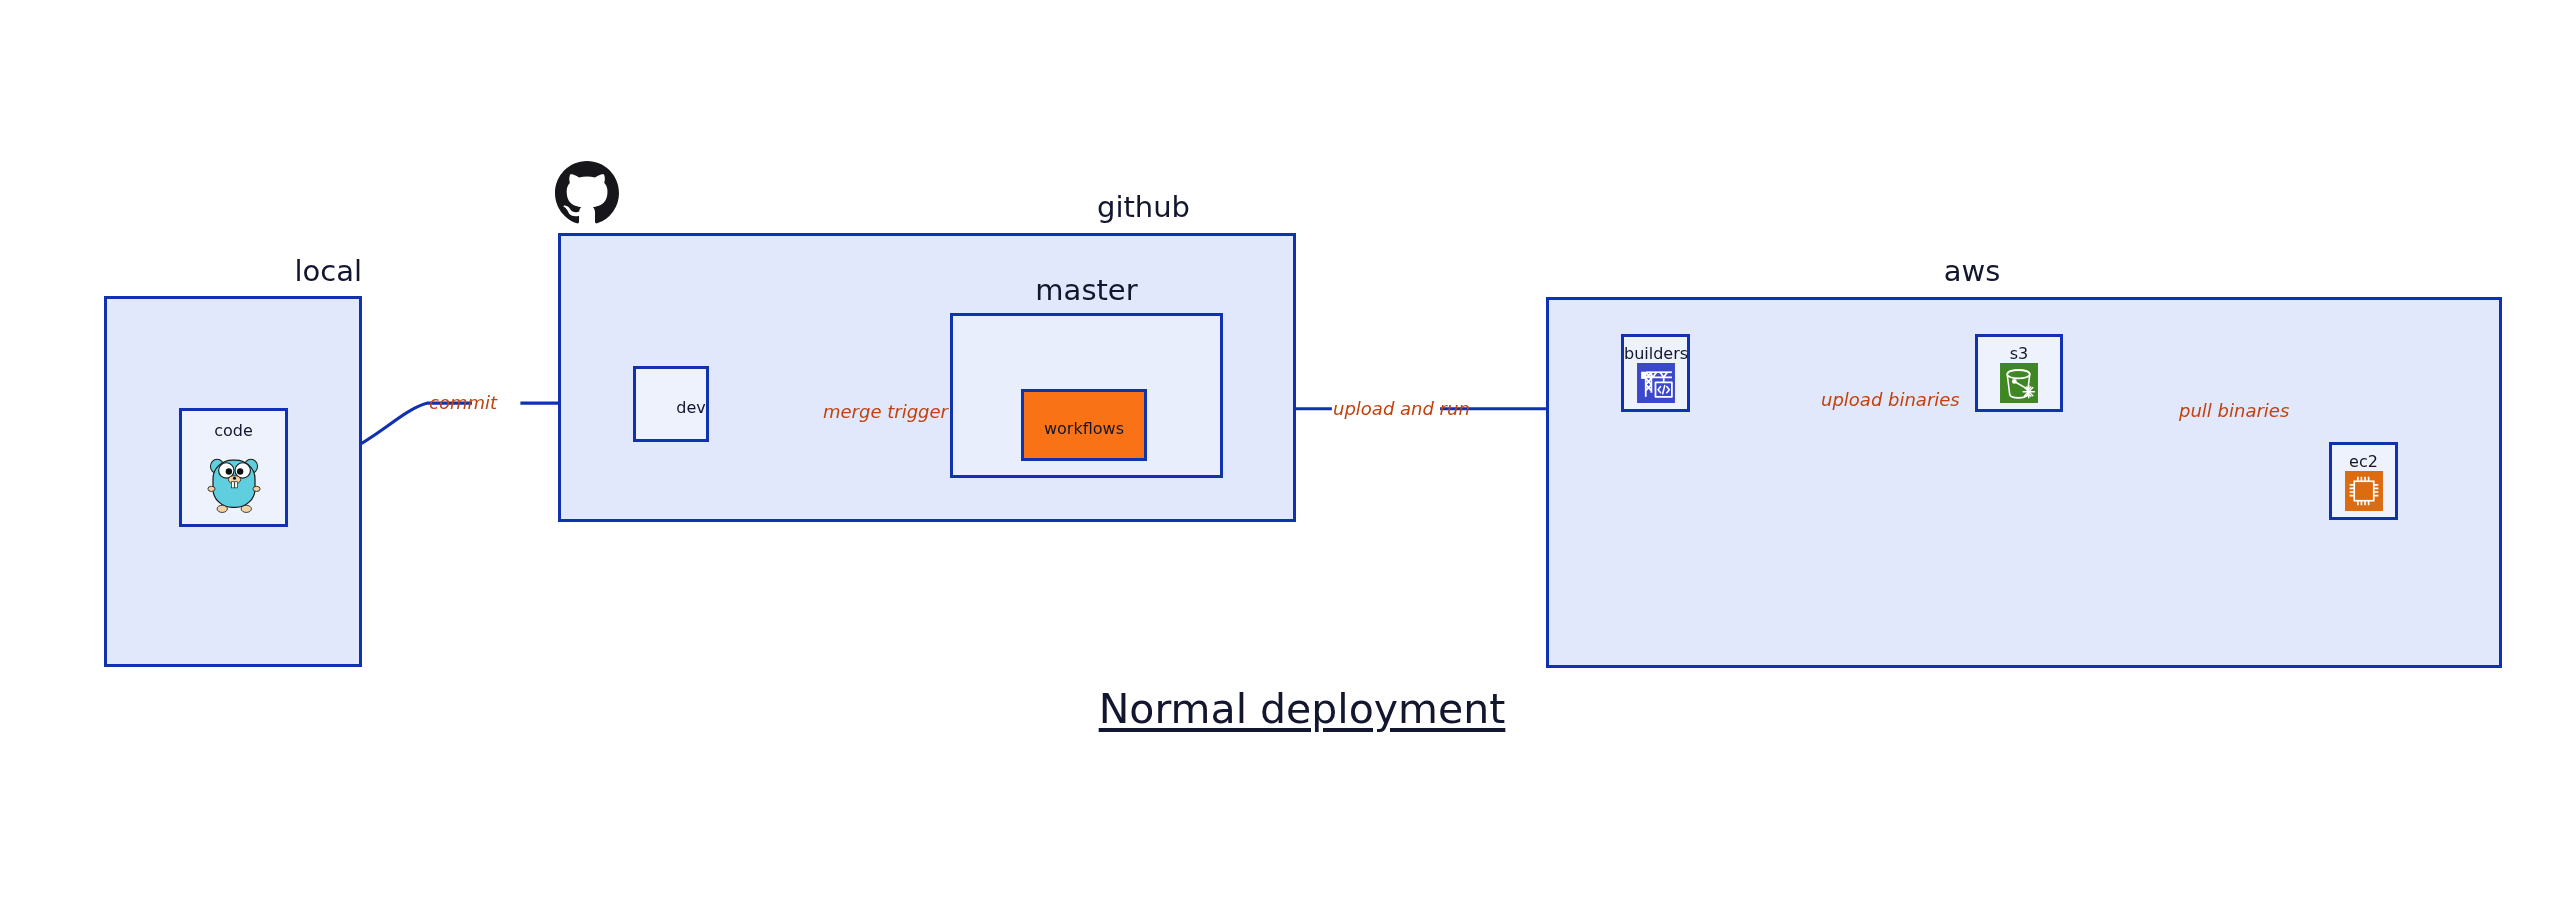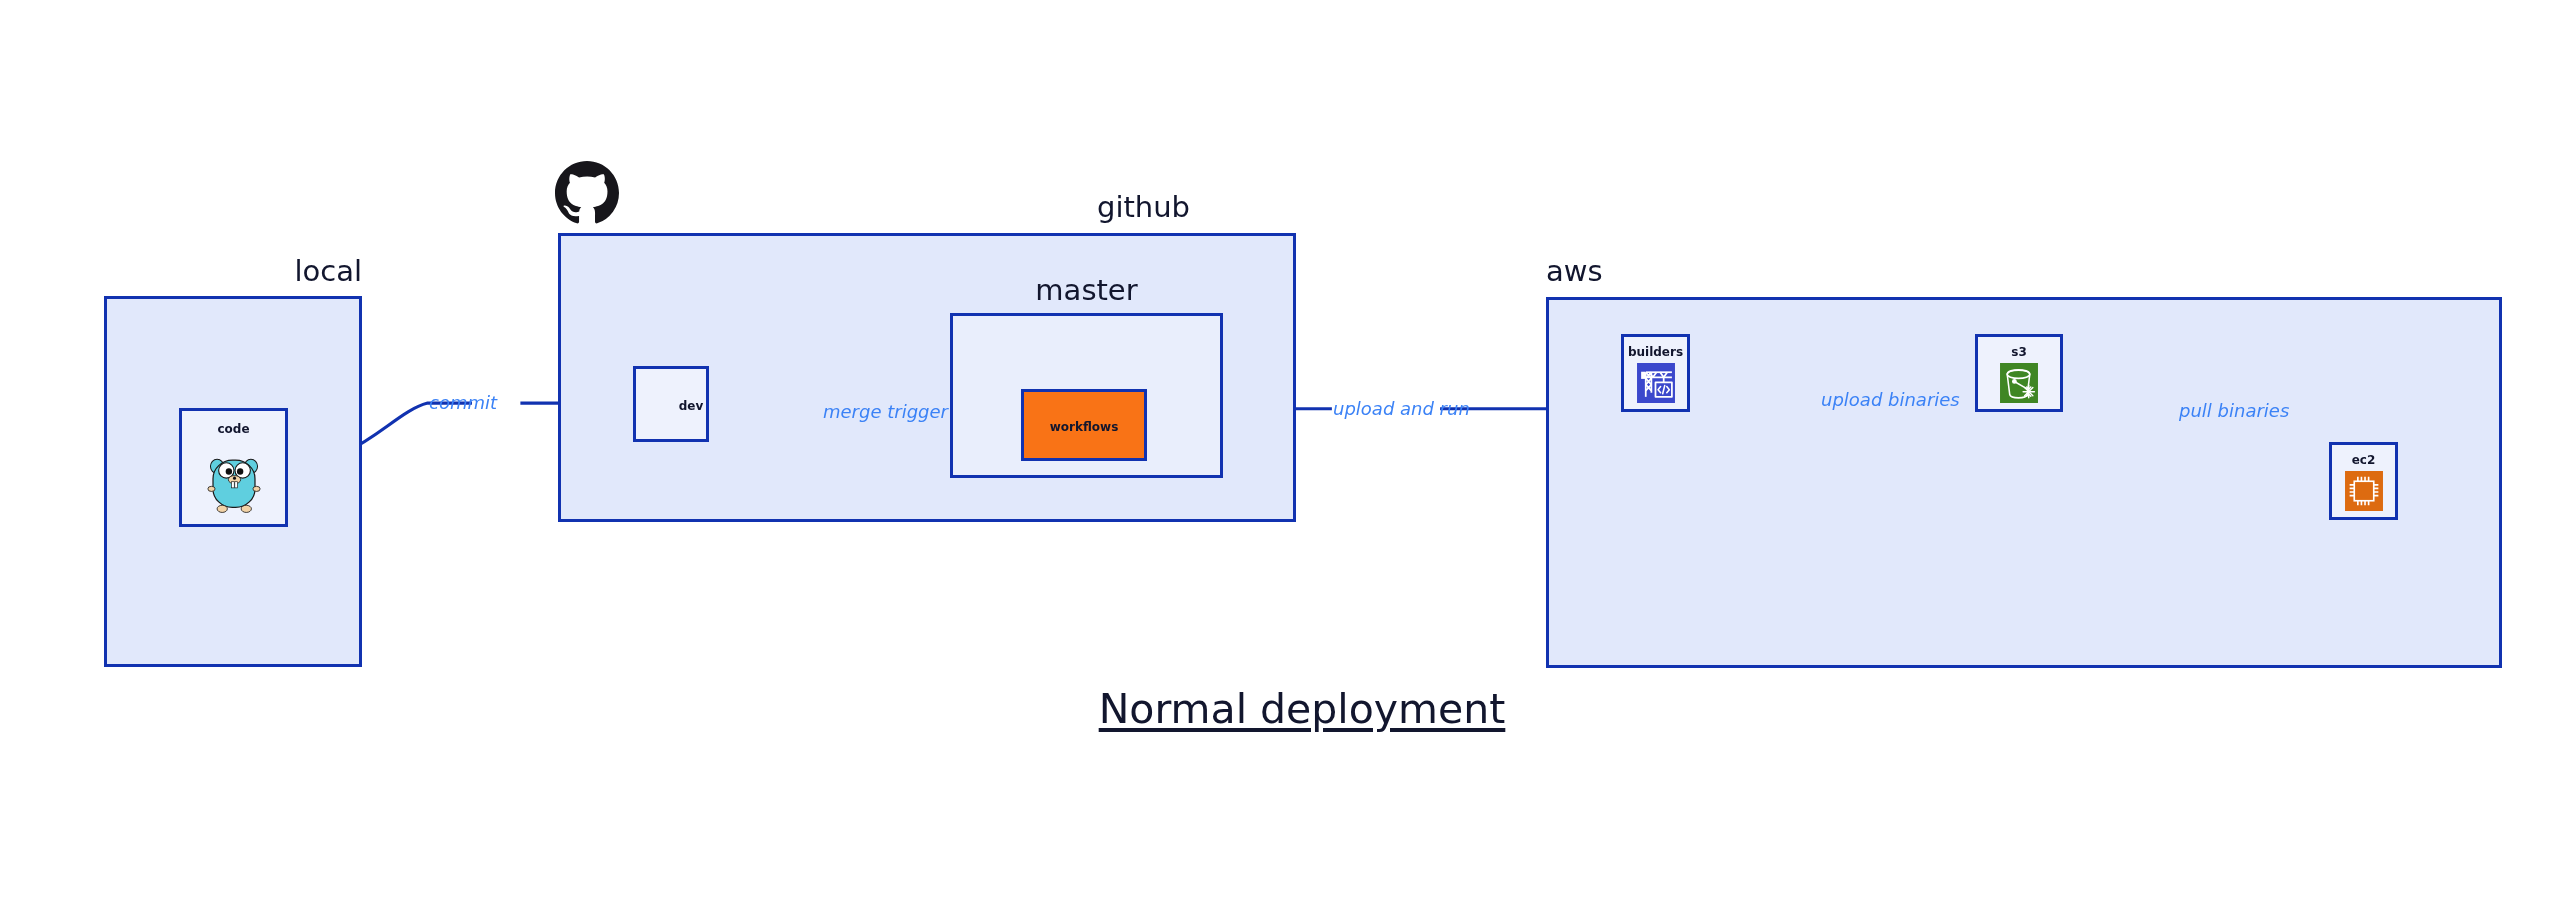--- a/index.html
+++ b/index.html
@@ -7,26 +7,26 @@
   #stage{position:relative;width:2604px;height:902px;overflow:hidden;background:#fff;}
 
   
   .group{position:absolute;background:#e1e8fb;border:3.6px solid #1132b0;box-sizing:border-box;}
   .group.inner{background:#e9eefc;}
   .group-label{position:absolute;color:#12162e;font-size:29px;line-height:1;white-space:nowrap;
                font-family:"DejaVu Sans",sans-serif;}
 
   
   .node{position:absolute;background:#eef2fd;border:3.1px solid #1132b0;box-sizing:border-box;}
-  .node-label{position:absolute;left:0;right:0;text-align:center;font-weight:bold;
-              color:#12162e;font-size:12px;line-height:1;white-space:nowrap;}
+  .node-label{position:absolute;left:0;right:0;text-align:center;font-weight:normal;
+              color:#12162e;font-size:16px;line-height:1;white-space:nowrap;}
   .node-icon{position:absolute;left:50%;transform:translateX(-50%);}
 
   
-  .edge-label{position:absolute;color:#3b82f6;font-size:18px;font-style:italic;
+  .edge-label{position:absolute;color:#c2410c;font-size:18px;font-style:italic;
               white-space:nowrap;line-height:1;background:transparent;}
 
   
   #edges{position:absolute;left:0;top:0;width:2604px;height:902px;pointer-events:none;}
 
   
   #title{position:absolute;color:#12162e;font-size:41px;line-height:1;white-space:nowrap;
          text-decoration:underline;text-underline-offset:5.2px;}
 
   .octocat{position:absolute;}
@@ -126,21 +126,21 @@
 
   <div class="group-label" style="left:950px;top:276px;width:273px;text-align:center;">master</div>
   <div class="group inner" style="left:950px;top:313px;width:273px;height:165px;"></div>
 
   <div class="node" style="left:1021px;top:389px;width:126px;height:72px;background:#f97316;">
     <div class="node-label" style="top:29px;">workflows</div>
   </div>
 
   <div class="edge-label" style="left:1333px;top:400px;">upload and run</div>
 
-  <div class="group-label" style="left:1546px;top:257px;width:956px;">aws</div>
+  <div class="group-label" style="left:1494px;top:257px;width:956px;text-align:center;">aws</div>
   <div class="group" style="left:1546px;top:297px;width:956px;height:371px;"></div>
 
   <div class="node" style="left:1621px;top:334px;width:69px;height:78px;">
     <div class="node-label" style="top:9.3px;">builders</div>
     <div class="node-icon" style="top:26px;width:38px;height:40px;">
       <svg viewBox="0 0 74 78" width="38" height="40">
         <rect x="0" y="0" width="74" height="78" fill="#3b48cc"></rect>
         <g fill="none" stroke="#ffffff" stroke-width="3.4" stroke-linejoin="round">
 
           <path d="M17 18 L17 66"></path>

